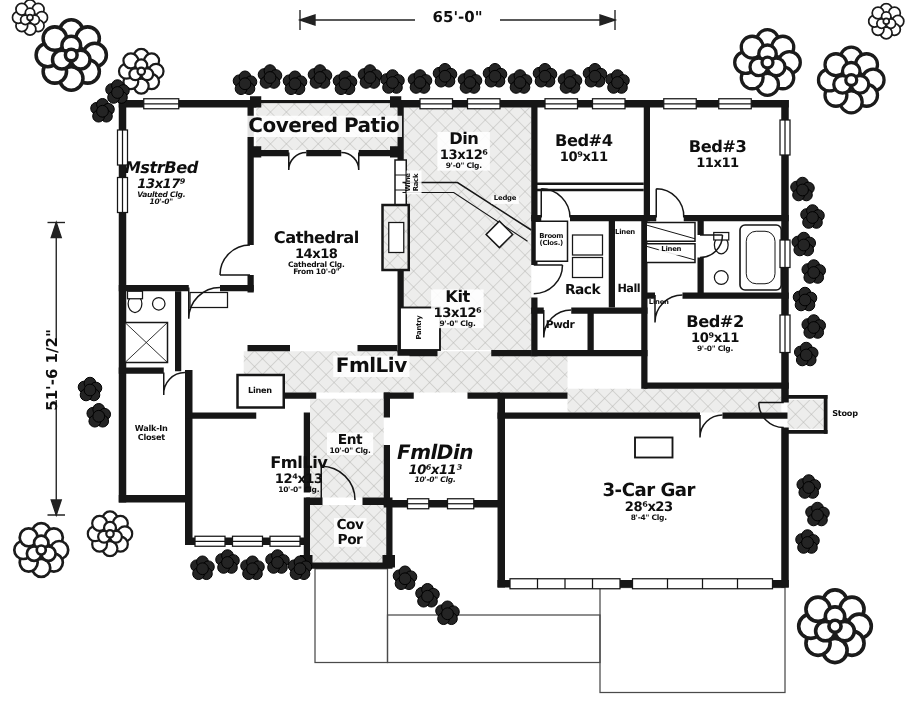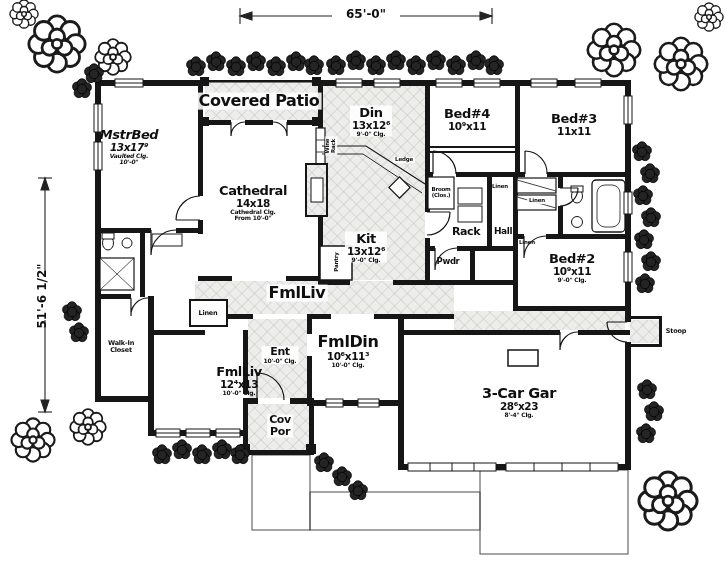--- a/index.html
+++ b/index.html
@@ -386,21 +386,21 @@
   <div class="nm">FmlLiv</div>
   <div class="sz">12⁴x13</div>
   <div class="nt">10'-0" Clg.</div>
 </div>
 
 <div class="lbl halo" style="left:280px; top:355px;">
   <div class="nm sm">Ent</div>
   <div class="nt">10'-0" Clg.</div>
 </div>
 
-<div class="lbl" style="left:348px; top:351px;">
+<div class="lbl" style="left:348px; top:371px;font-style:italic;">
   <div class="nm md">FmlDin</div>
   <div class="sz">10⁶x11³</div>
   <div class="nt">10'-0" Clg.</div>
 </div>
 
 <div class="lbl halo" style="left:280px; top:426px;">
   <div class="nm sm">Cov</div>
   <div class="nm sm">Por</div>
 </div>
 

